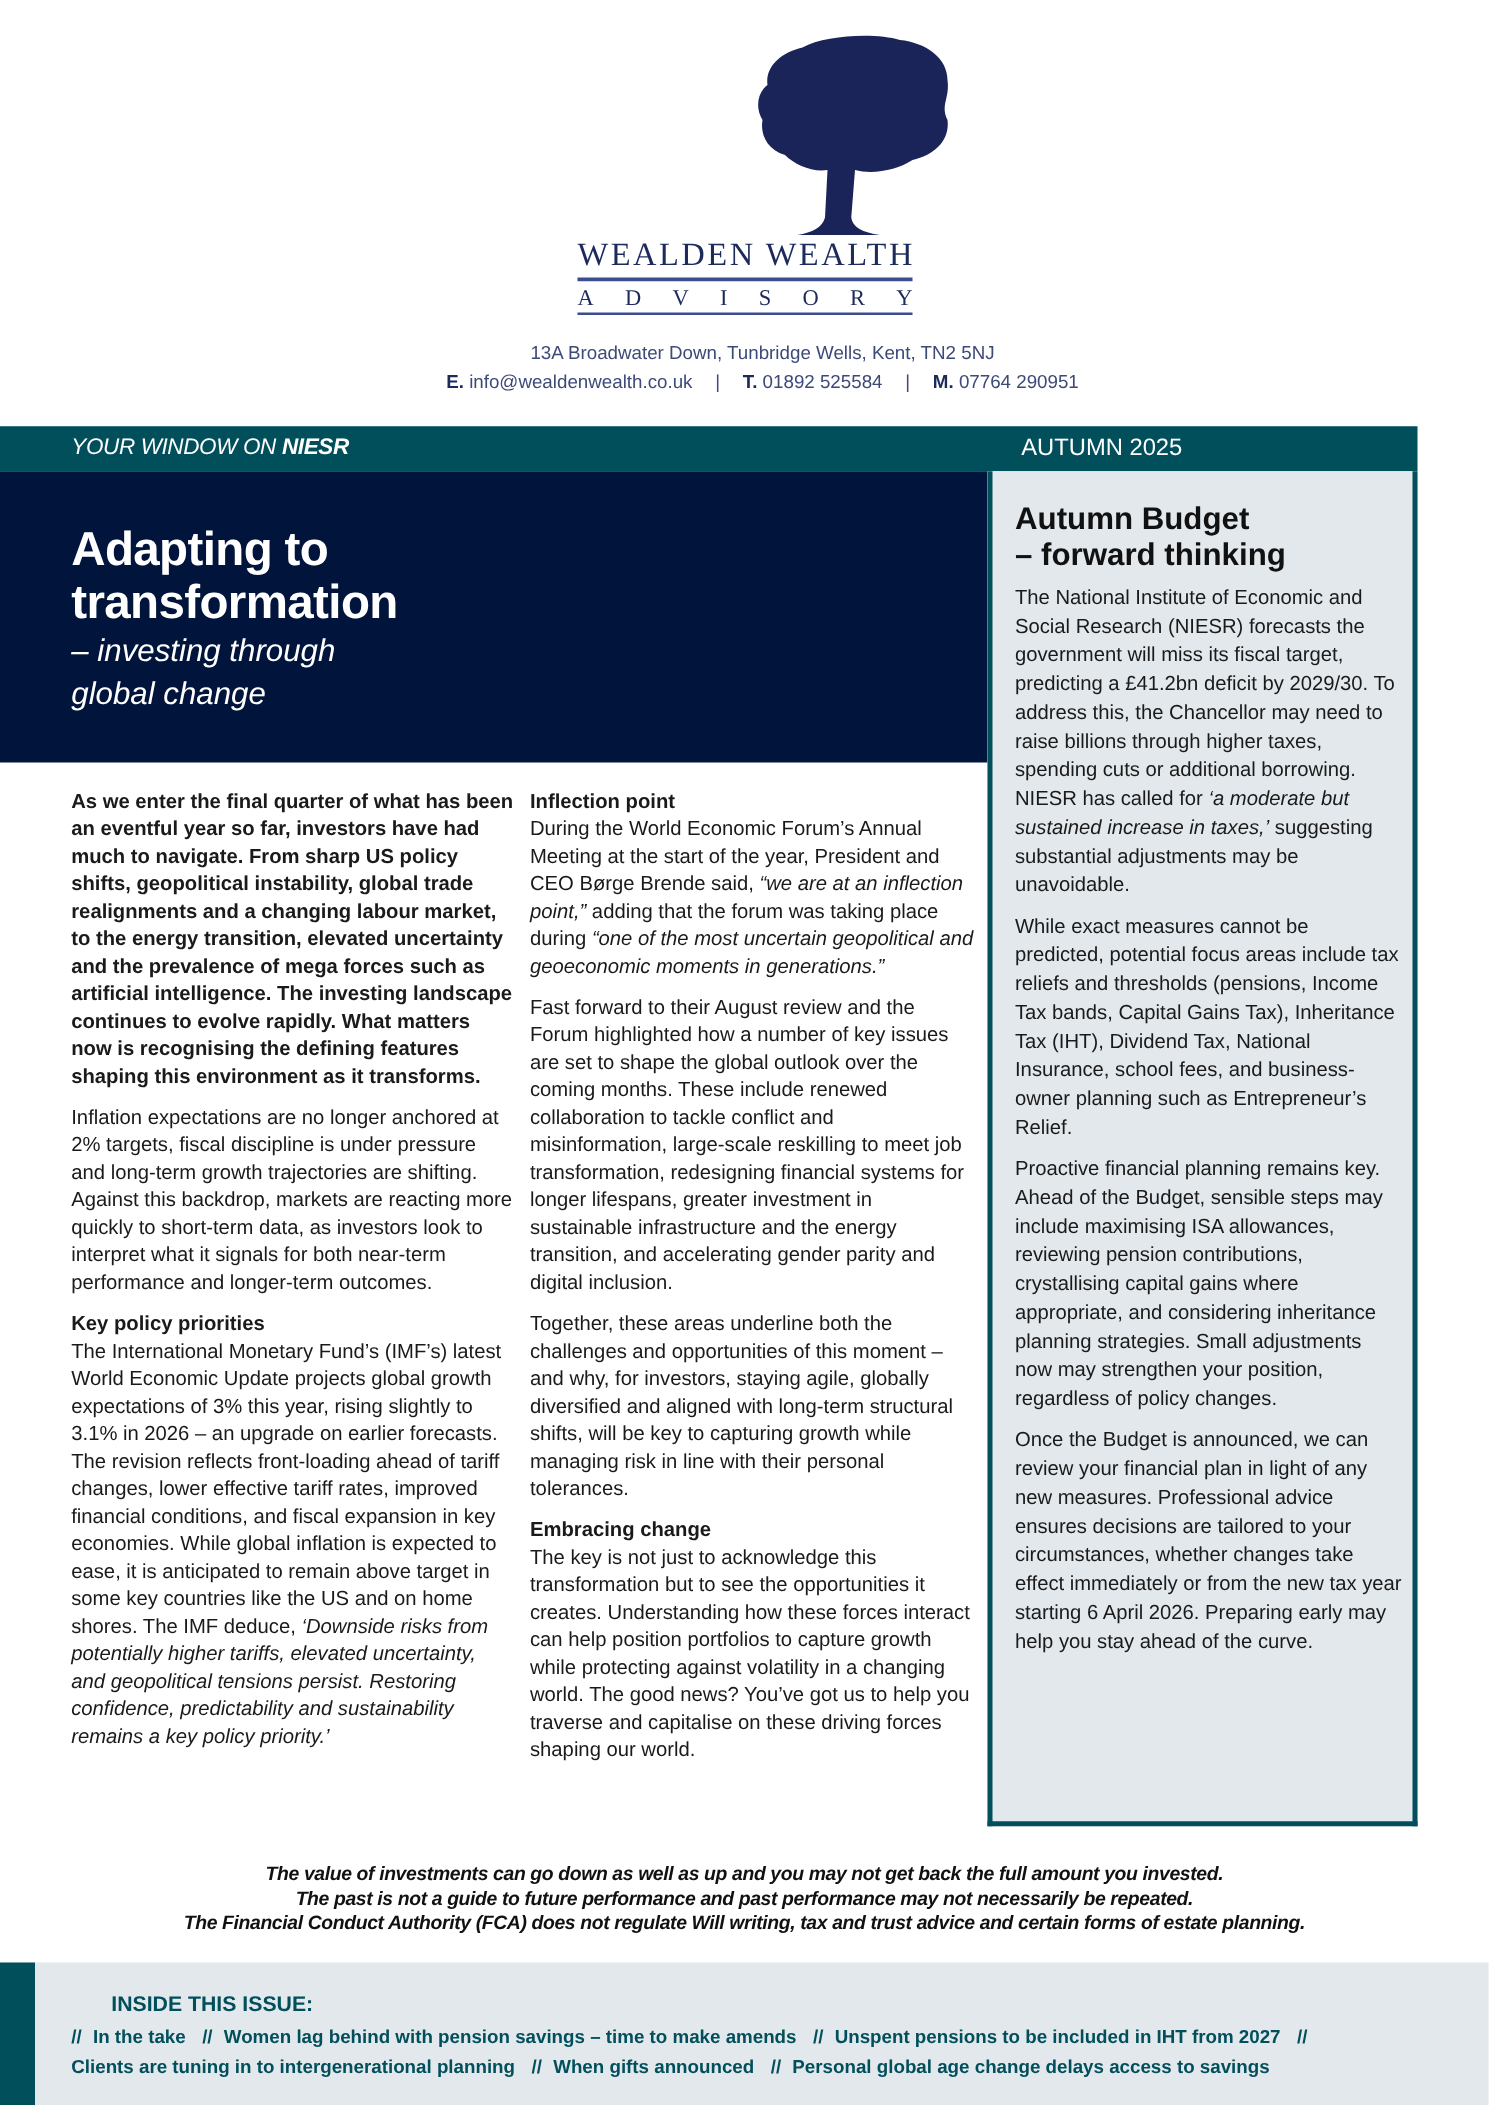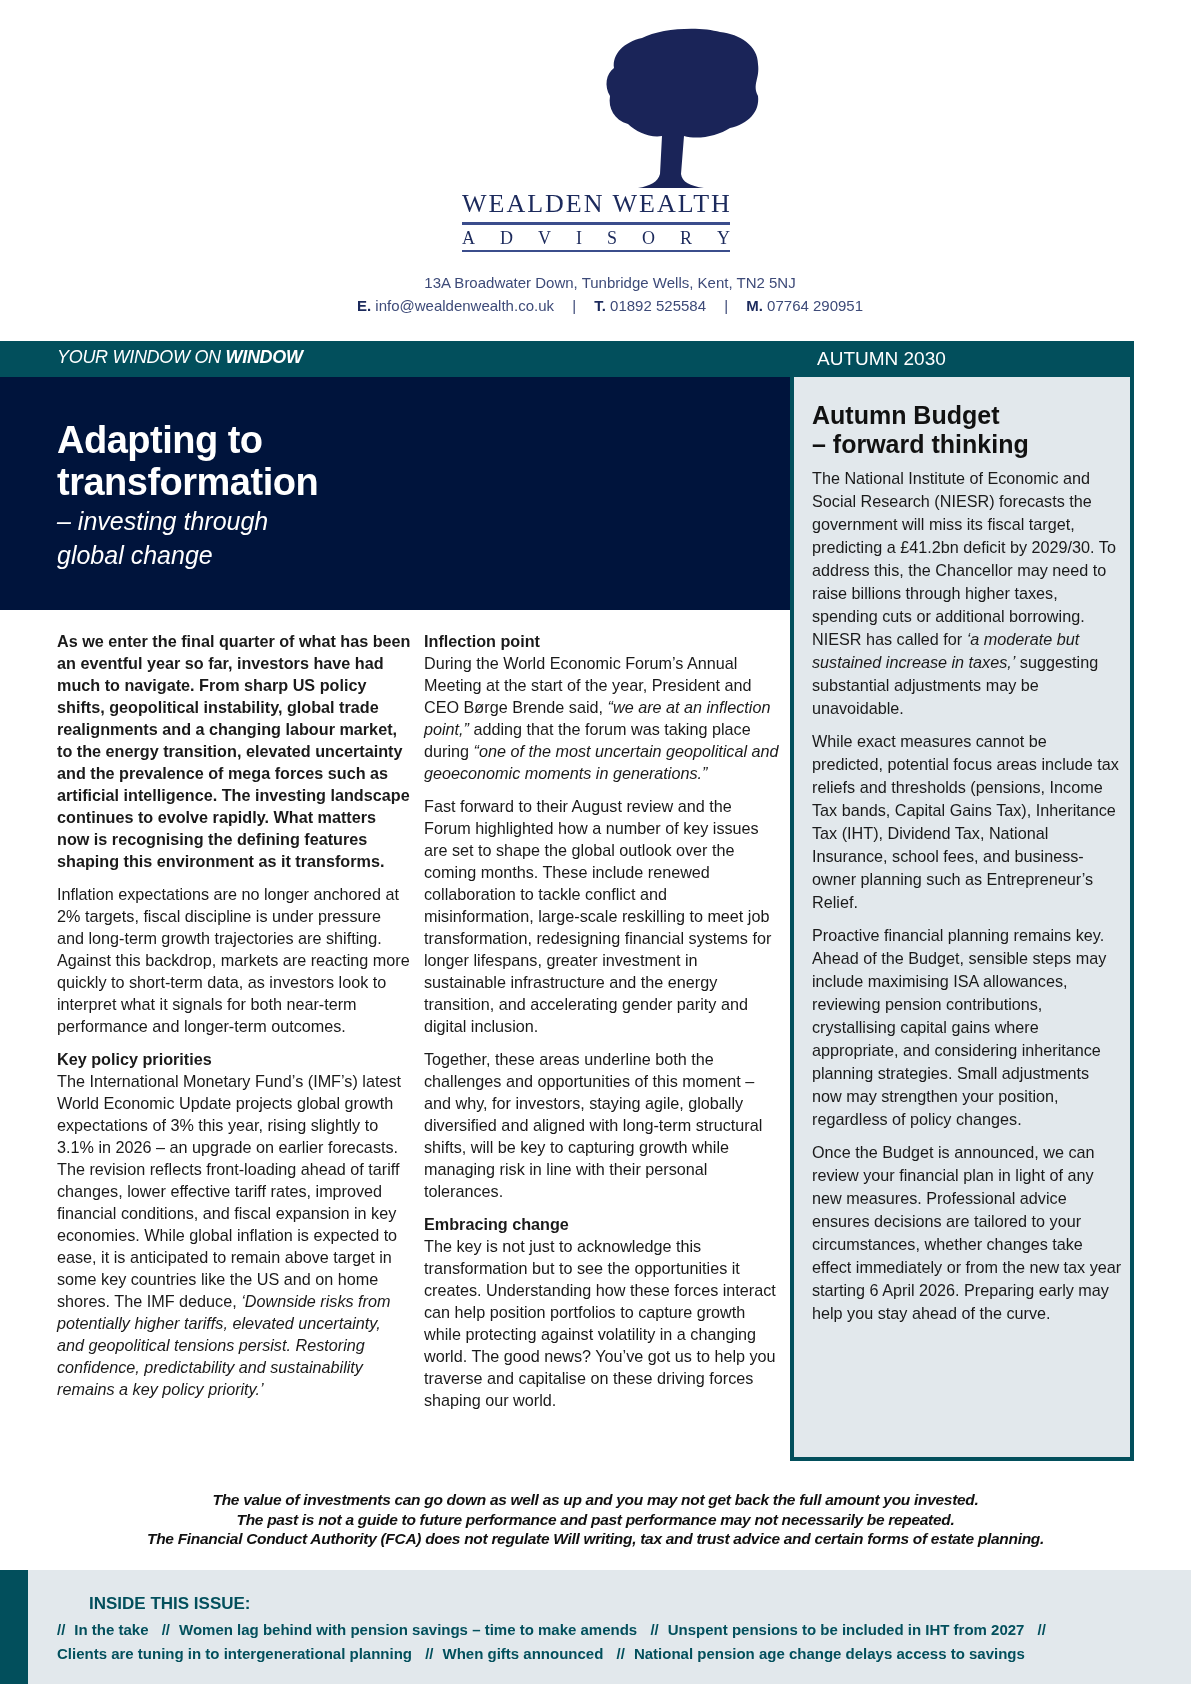--- a/index.html
+++ b/index.html
@@ -85,22 +85,22 @@
   <span>info@wealdenwealth.co.uk</span>
   <span class="sep">|</span>
   <b>T.</b>
   <span>01892 525584</span>
   <span class="sep">|</span>
   <b>M.</b>
   <span>07764 290951</span>
 </div>
 
 <div class="teal-bar"></div>
-<div class="tagline"><span>YOUR WINDOW ON </span><b>WINDOW</b></div>
-<div class="issue">AUTUMN 2030</div>
+<div class="tagline"><span>YOUR WINDOW ON </span><b>NIESR</b></div>
+<div class="issue">AUTUMN 2025</div>
 
 <div class="hero">
   <div class="hero-title">
     <div>Adapting to</div>
     <div>transformation</div>
   </div>
   <div class="hero-sub">
     <div>– investing through</div>
     <div>global change</div>
   </div>
@@ -147,16 +147,16 @@
   <div class="inside-list">
     <div>
       <span class="sl">//</span><span>In the take</span>
       <span class="sl">//</span><span>Women lag behind with pension savings – time to make amends</span>
       <span class="sl">//</span><span>Unspent pensions to be included in IHT from 2027</span>
       <span class="sl">//</span>
     </div>
     <div>
       <span>Clients are tuning in to intergenerational planning</span>
       <span class="sl">//</span><span>When gifts announced</span>
-      <span class="sl">//</span><span>National pension age change delays access to savings</span>
+      <span class="sl">//</span><span>Personal global age change delays access to savings</span>
     </div>
   </div>
 </div>
 
 </body></html>

